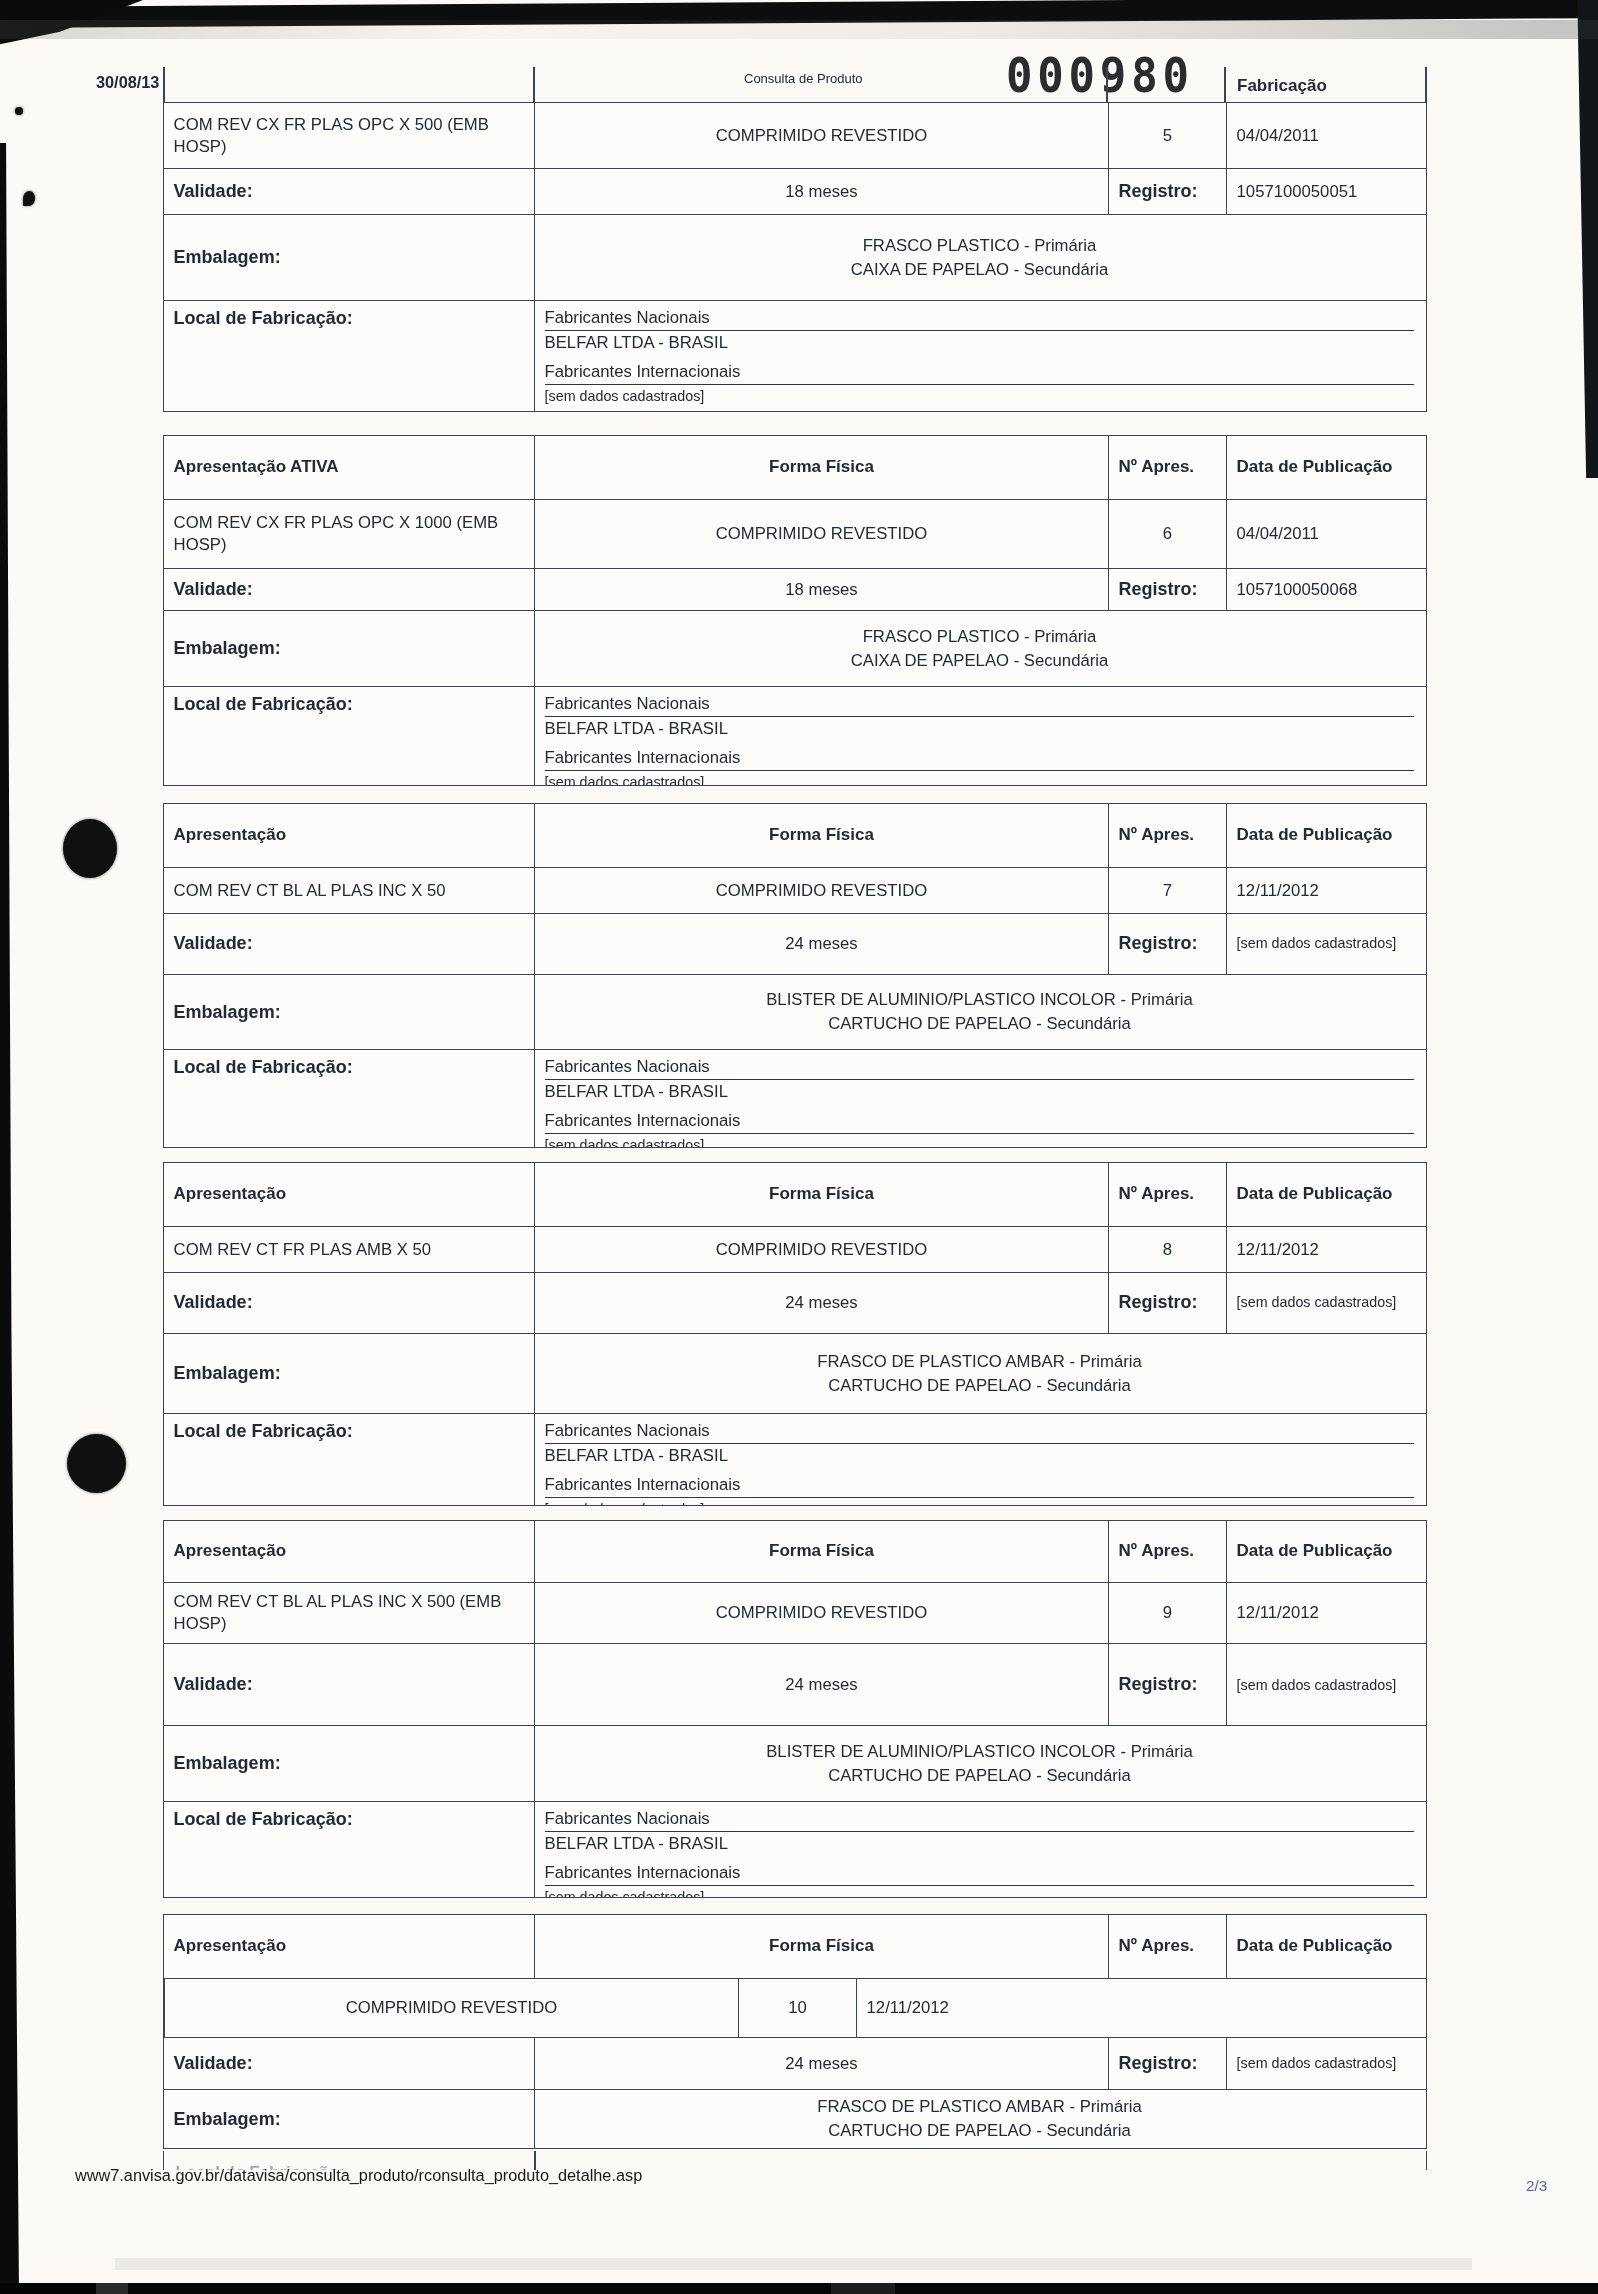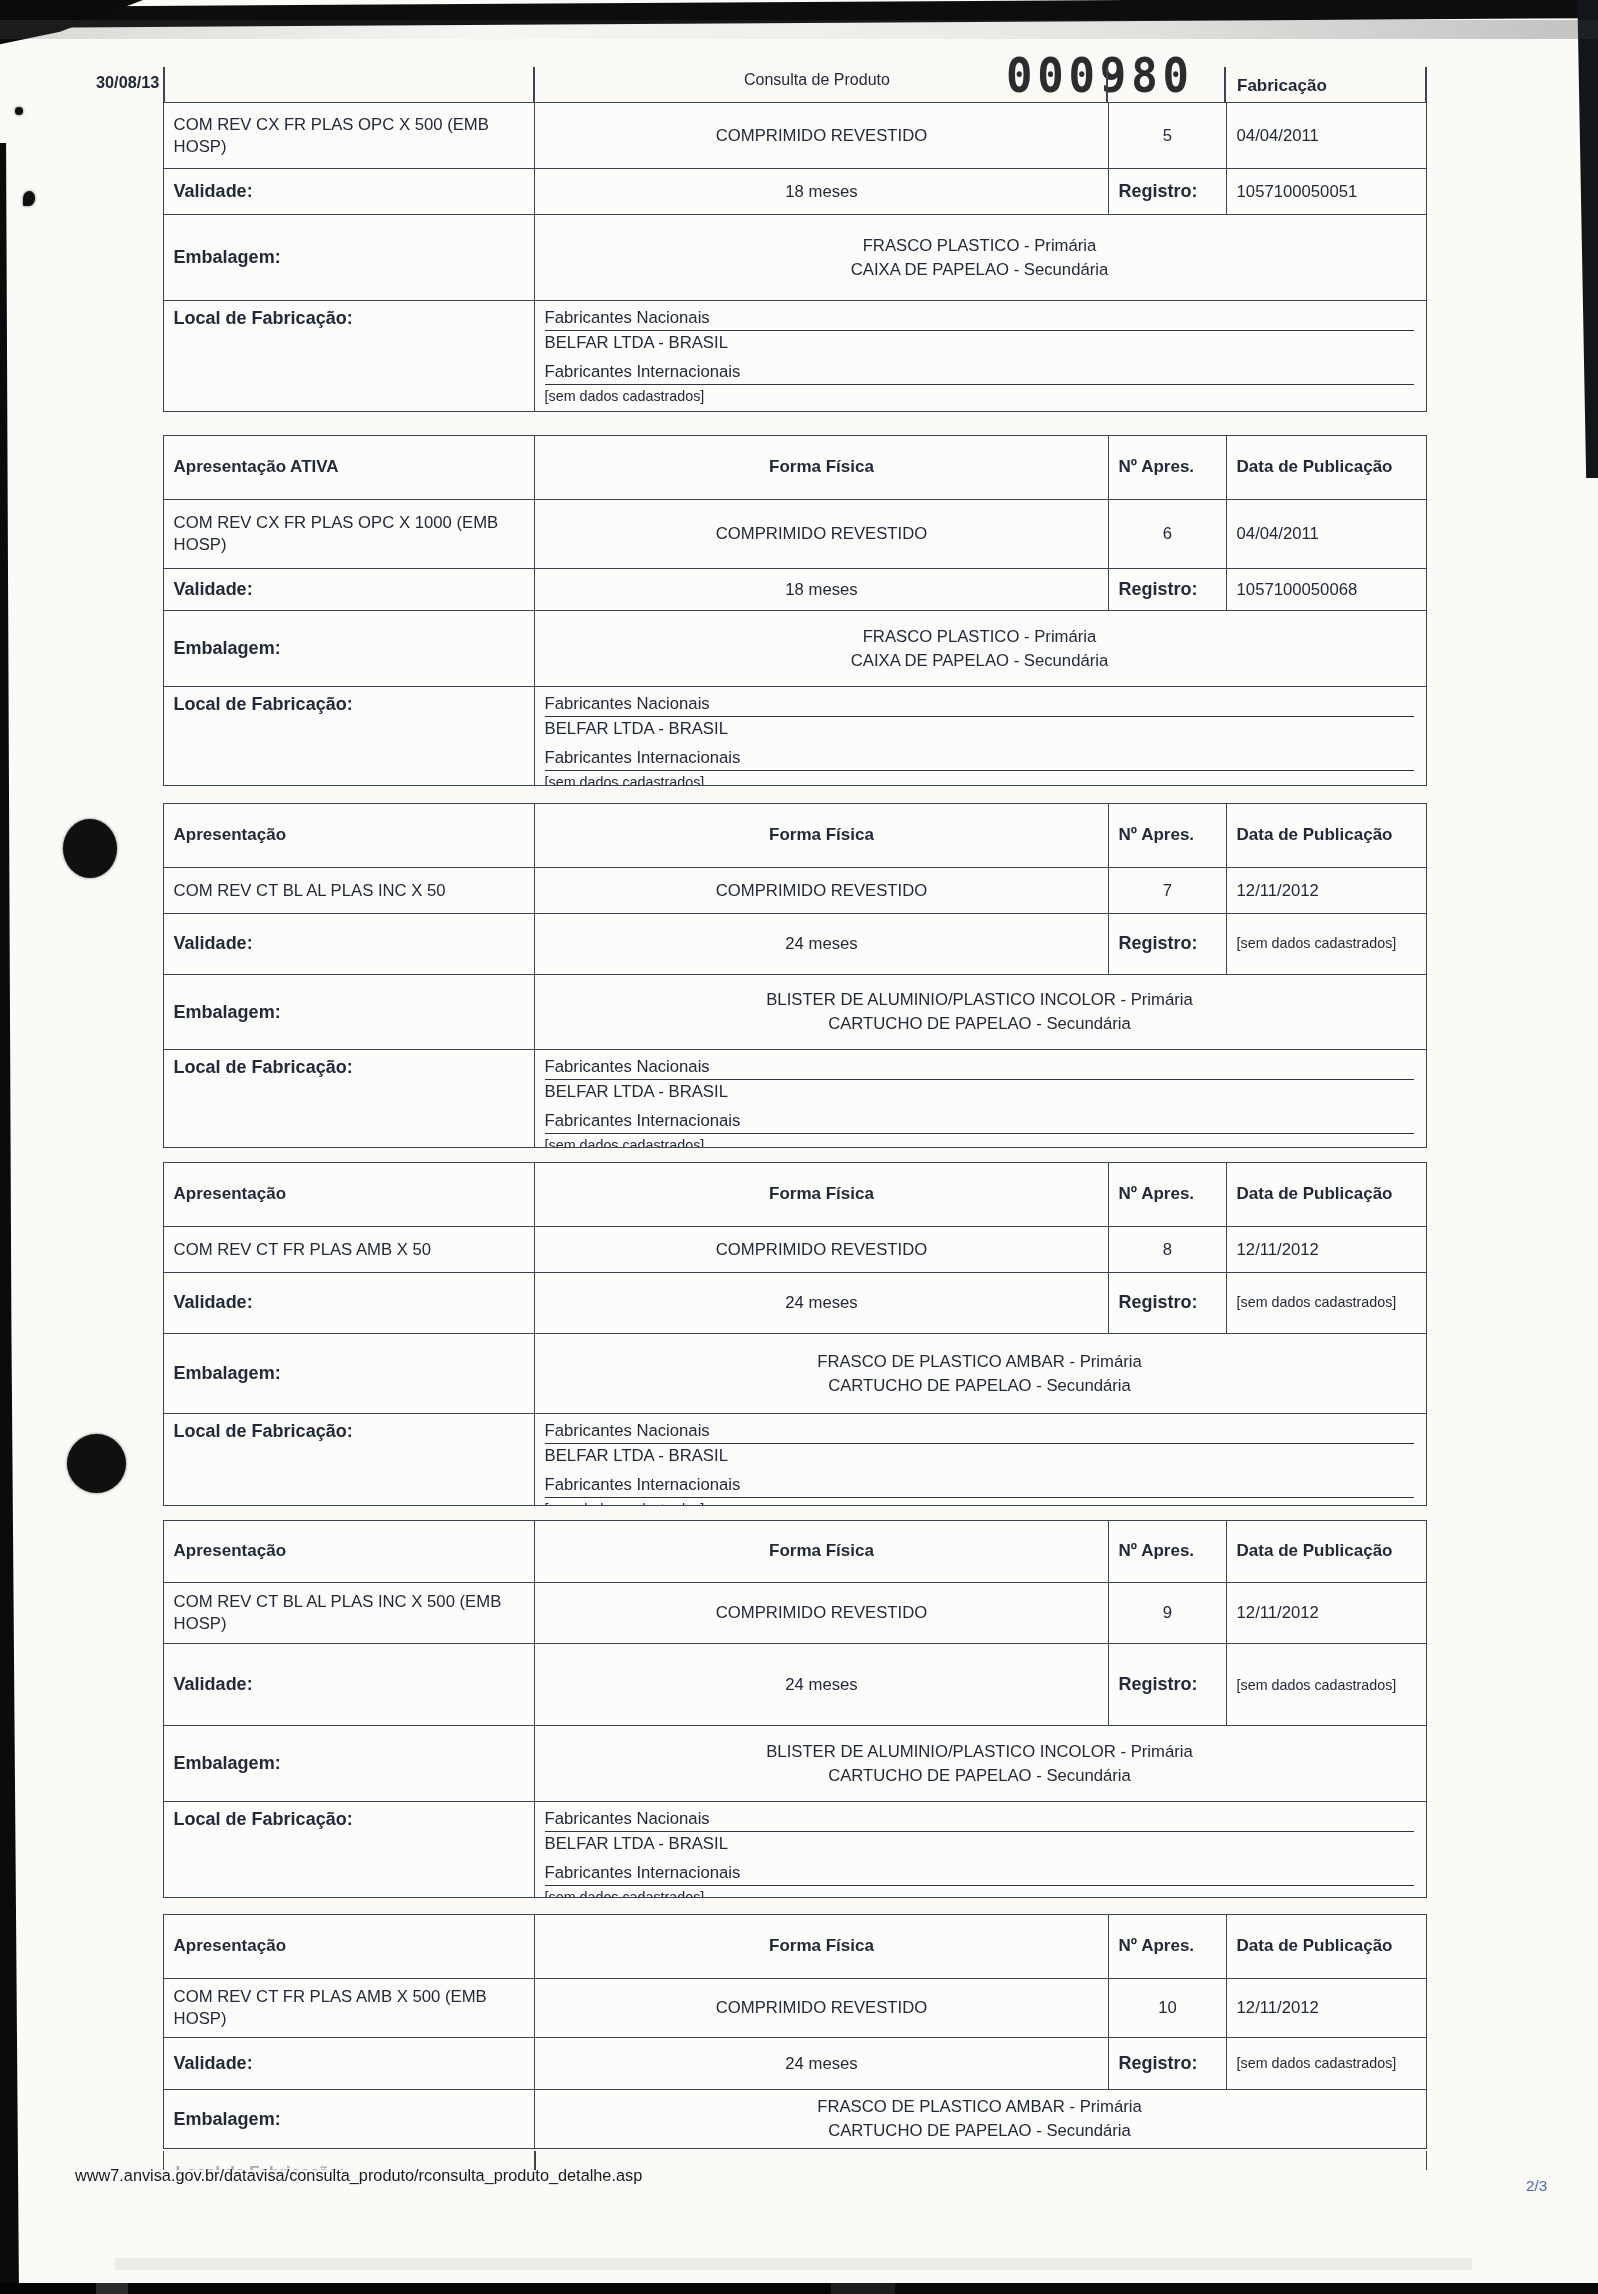--- a/index.html
+++ b/index.html
@@ -19,21 +19,21 @@
   .smudge-a{position:absolute;left:0;top:20px;width:1598px;height:19px;
             background:linear-gradient(90deg,rgba(90,90,85,.22),rgba(160,160,150,.05) 30%,rgba(120,120,110,.12) 62%,rgba(60,60,60,.28) 97%);}
   .smudge-b{position:absolute;left:115px;top:2258px;width:1357px;height:11.5px;background:rgba(100,100,95,.10);}
   .hole{position:absolute;background:#101010;border-radius:50%;box-shadow:0 0 2.9px rgba(0,0,0,.6);}
   .hole1{left:63px;top:819px;width:54px;height:59px;}
   .hole2{left:67px;top:1434px;width:59px;height:59px;}
   .speck1{left:15.3px;top:107px;width:7.6px;height:7.6px;}
   .speck2{left:23px;top:191px;width:12.4px;height:15.3px;border-radius:60% 50% 55% 10%;}
   
   .hdr-date{position:absolute;left:96px;top:73px;font-size:16.3px;font-weight:bold;}
-  .hdr-title{position:absolute;left:744px;top:71px;font-size:16px;}
+  .hdr-title{position:absolute;left:744px;top:71px;font-size:13px;}
   .stamp{position:absolute;left:1006px;top:50px;font-family:"DejaVu Sans Mono",monospace;
          font-weight:bold;font-size:44px;letter-spacing:4.8px;color:#2c2c2e;transform:scaleY(1.08);}
   
   .stub{position:absolute;left:163px;top:67px;width:1264px;height:35px;}
   .stub .vline{position:absolute;top:0;width:1.9px;height:100%;background:#394551;}
   .stub-pub{position:absolute;left:1074px;top:8.6px;font-weight:bold;font-size:17px;overflow:hidden;height:27px;}
   
   *{box-sizing:border-box;}
   .tbl{position:absolute;left:163px;width:1264px;border:1.9px solid #394551;background:rgba(255,255,255,.35);}
   .row{display:flex;border-top:1.9px solid #394551;}
@@ -436,23 +436,20 @@
           <div class="ci">Forma Física</div>
         </div>
       <div class="c c3 hdr">
           <div class="ci">Nº Apres.</div>
         </div>
       <div class="c c4 hdr">
           <div class="ci">Data de Publicação</div>
         </div>
     </div>
     <div class="row val" style="height:59px">
-      <div class="c c1">
-          <div class="ci">COM REV CT FR PLAS AMB X 500 (EMB HOSP)</div>
-        </div>
       <div class="c c2">
           <div class="ci">COMPRIMIDO REVESTIDO</div>
         </div>
       <div class="c c3 center">
           <div class="ci">10</div>
         </div>
       <div class="c c4">
           <div class="ci">12/11/2012</div>
         </div>
     </div>

